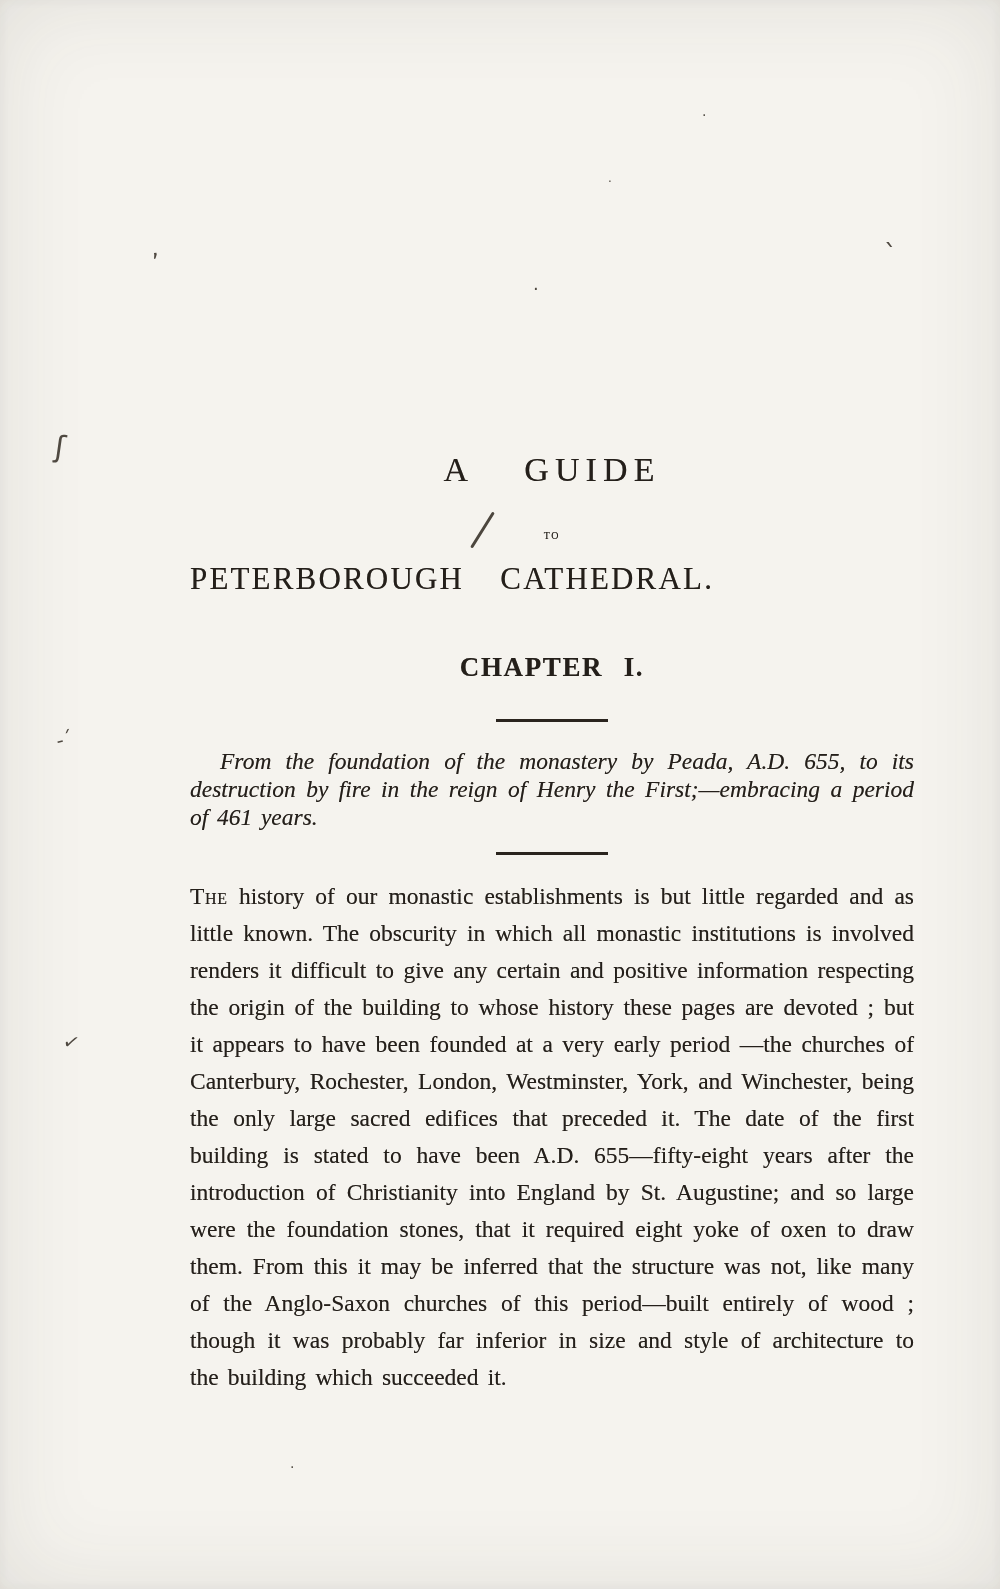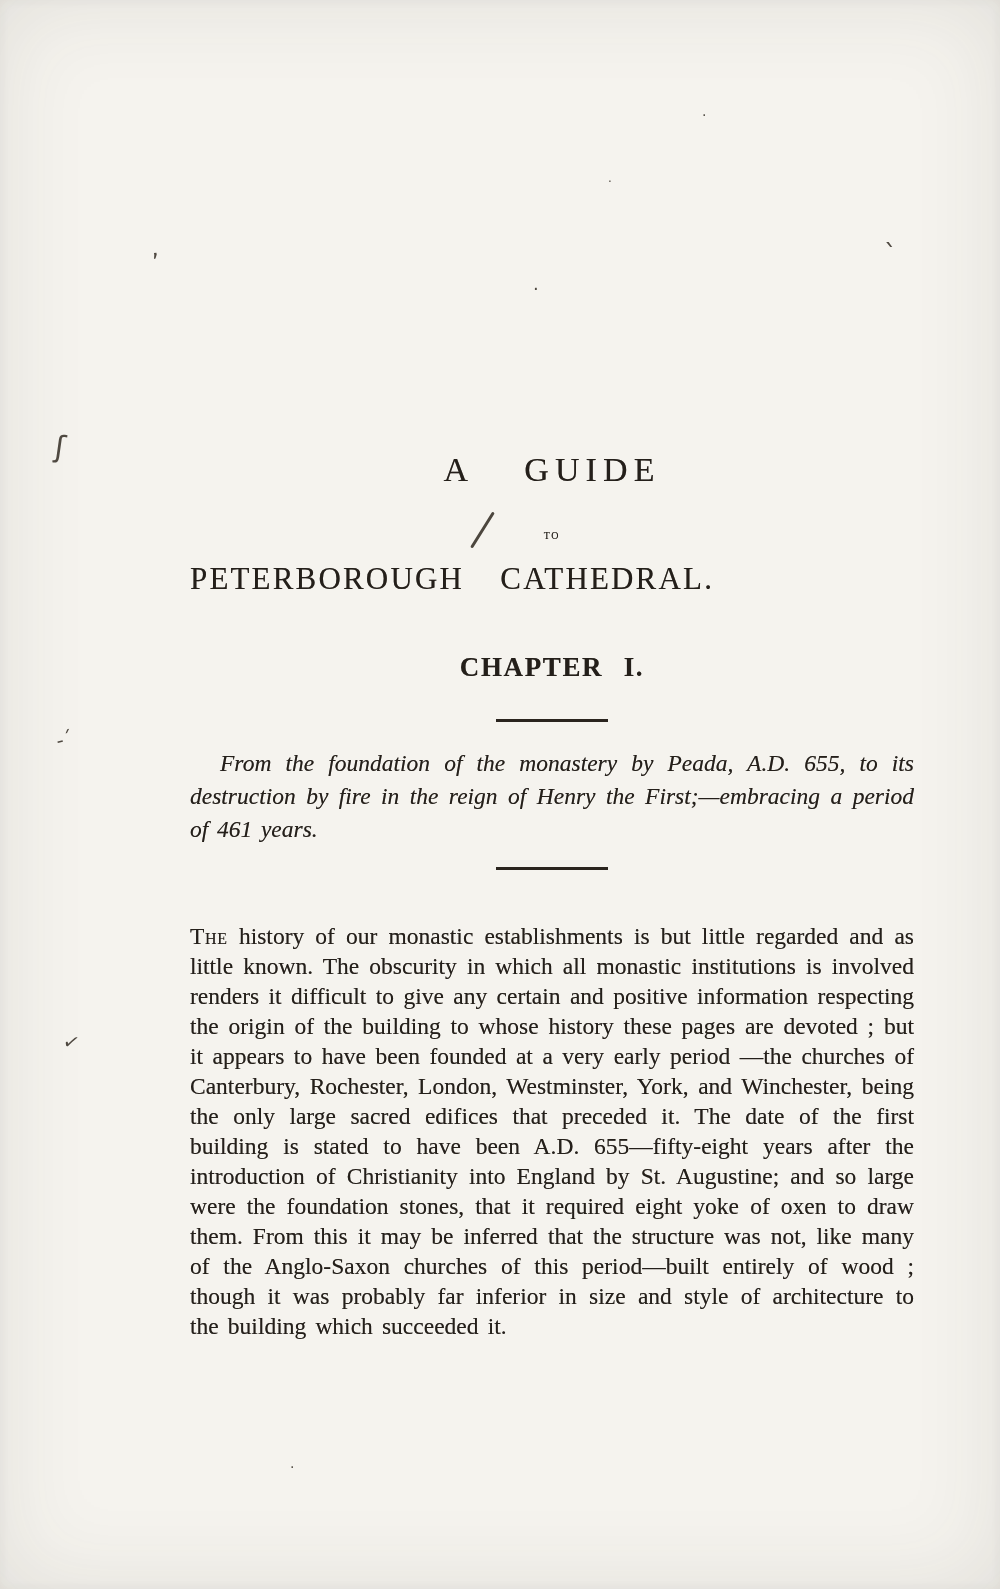--- a/index.html
+++ b/index.html
@@ -57,29 +57,29 @@
     width: 112px; height: 3px;
     background: #2a241e;
     margin: 0 auto;
   }
   .rule.r1 { margin-top: 36px; }
   .rule.r2 { margin-top: 21px; }
   p.epigraph {
     margin: 25px 0 0 0;
     font-style: italic;
     font-size: 23.5px;
-    line-height: 33px;
+    line-height: 28px;
     text-align: justify;
     text-indent: 30px;
     word-spacing: 0.12em;
   }
   p.body-text {
-    margin: 51px 0 0 0;
+    margin: 23px 0 0 0;
     font-size: 23.5px;
-    line-height: 30px;
+    line-height: 37px;
     text-align: justify;
     word-spacing: 0.14em;
   }
   .lead { font-variant: small-caps; letter-spacing: 0.03em; }
 
   .mark {
     position: absolute;
     color: #332c24;
     line-height: 1;
     opacity: 0.85;

